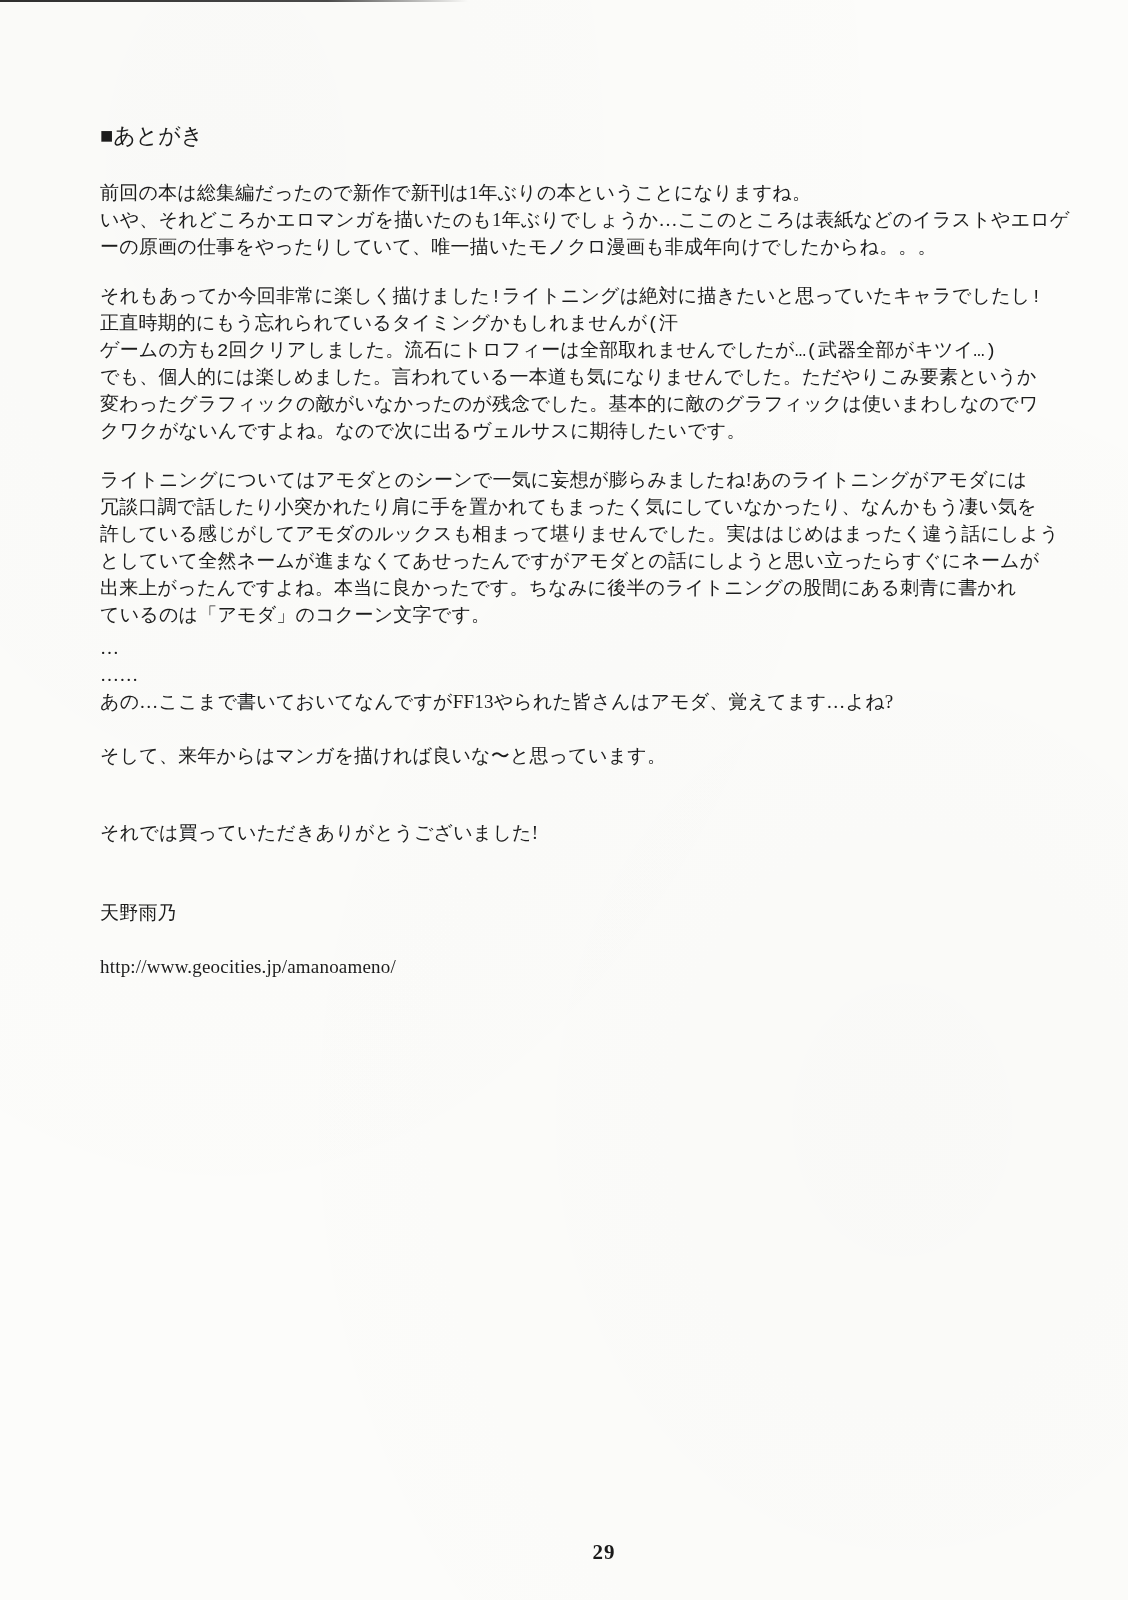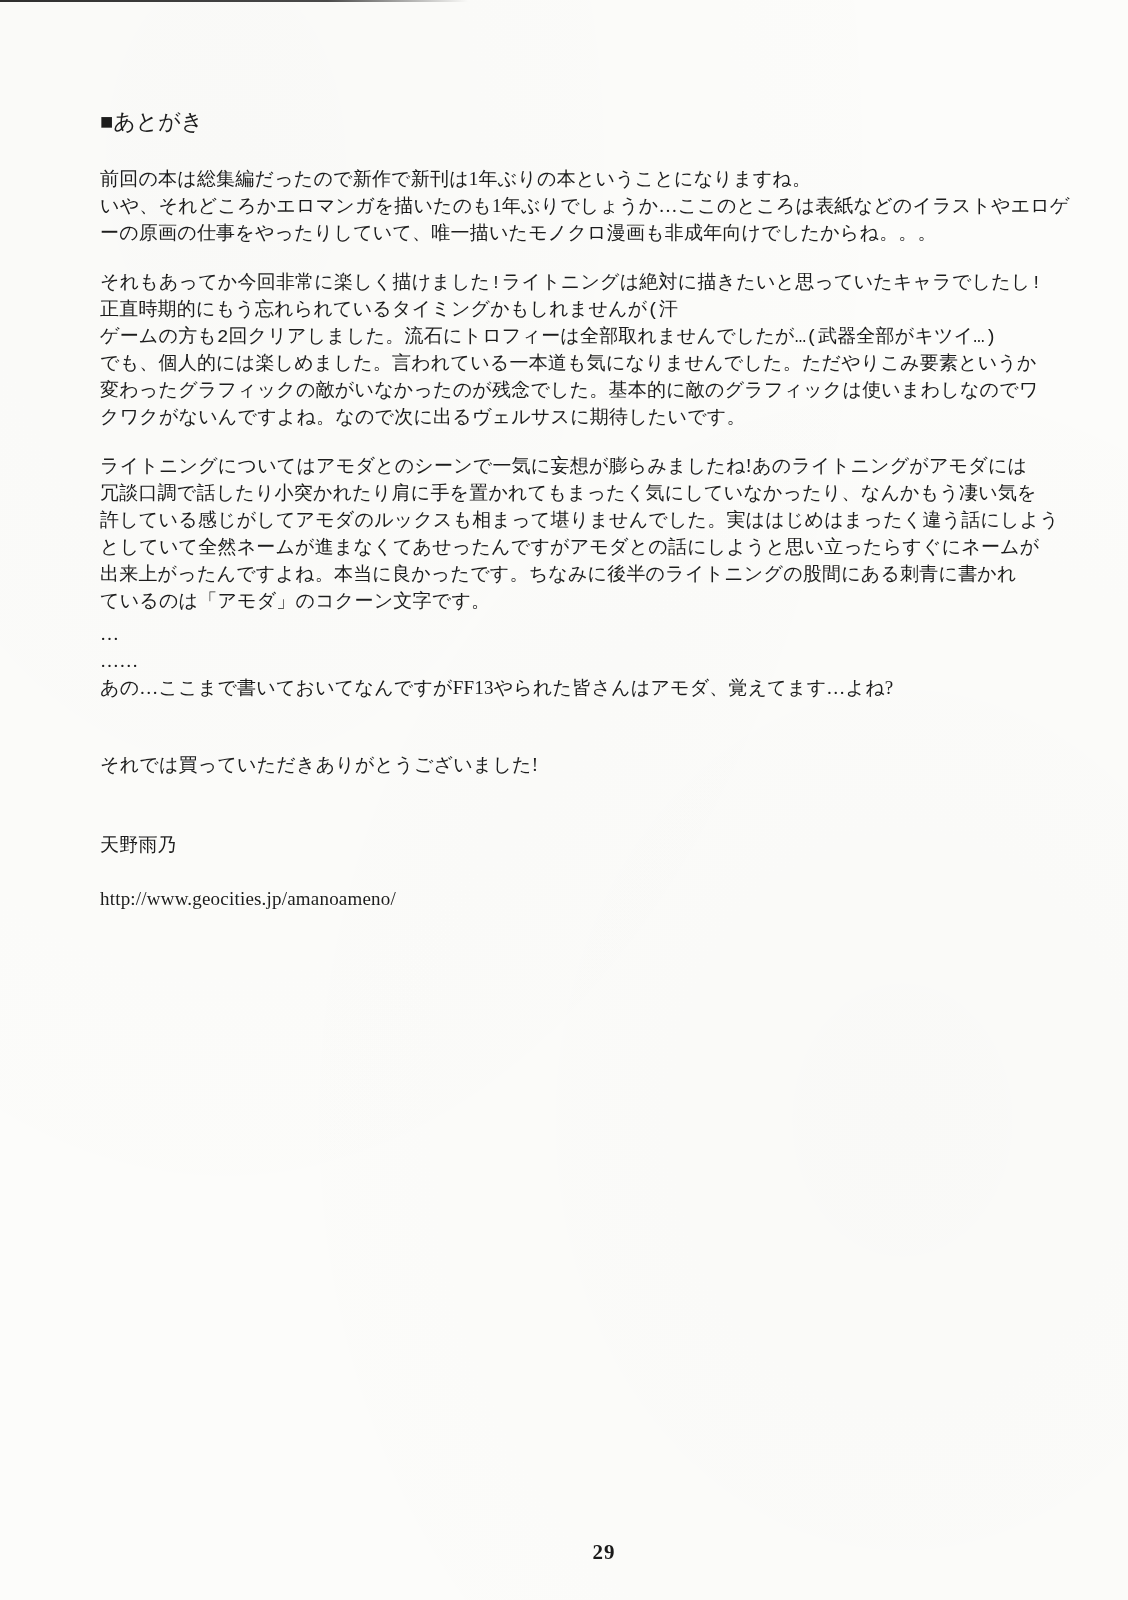--- a/index.html
+++ b/index.html
@@ -24,21 +24,21 @@
     position: absolute;
     top: 0;
     left: 0;
     width: 468px;
     height: 2px;
     background: linear-gradient(to right, #2e2e2e 0%, #4a4a4a 70%, rgba(74,74,74,0) 100%);
   }
   .content {
     position: absolute;
     left: 100px;
-    top: 2px;
+    top: 16px;
     width: 990px;
   }
   .heading {
     margin-top: 106px;
     font-size: 22px;
     line-height: 27px;
     font-family: "Liberation Sans", "DejaVu Sans", sans-serif;
     font-weight: 500;
   }
   .para {
@@ -93,20 +93,21 @@
 許している感じがしてアモダのルックスも相まって堪りませんでした。実ははじめはまったく違う話にしよう
 としていて全然ネームが進まなくてあせったんですがアモダとの話にしようと思い立ったらすぐにネームが
 出来上がったんですよね。本当に良かったです。ちなみに後半のライトニングの股間にある刺青に書かれ
 ているのは「アモダ」のコクーン文字です。</div>
 
     <div class="para p-aside">…
 ……
 あの…ここまで書いておいてなんですがFF13やられた皆さんはアモダ、覚えてます…よね?</div>
 
 
+    <div class="para p-nextyear">そして、来年からはマンガを描ければ良いな〜と思っています。</div>
 
     <div class="para p-thanks">それでは買っていただきありがとうございました!</div>
 
     <div class="para p-signature">
       <span>天野雨乃</span><br>
       <span>http://www.geocities.jp/amanoameno/</span>
     </div>
   </div>
 
   <div class="page-number">29</div>

